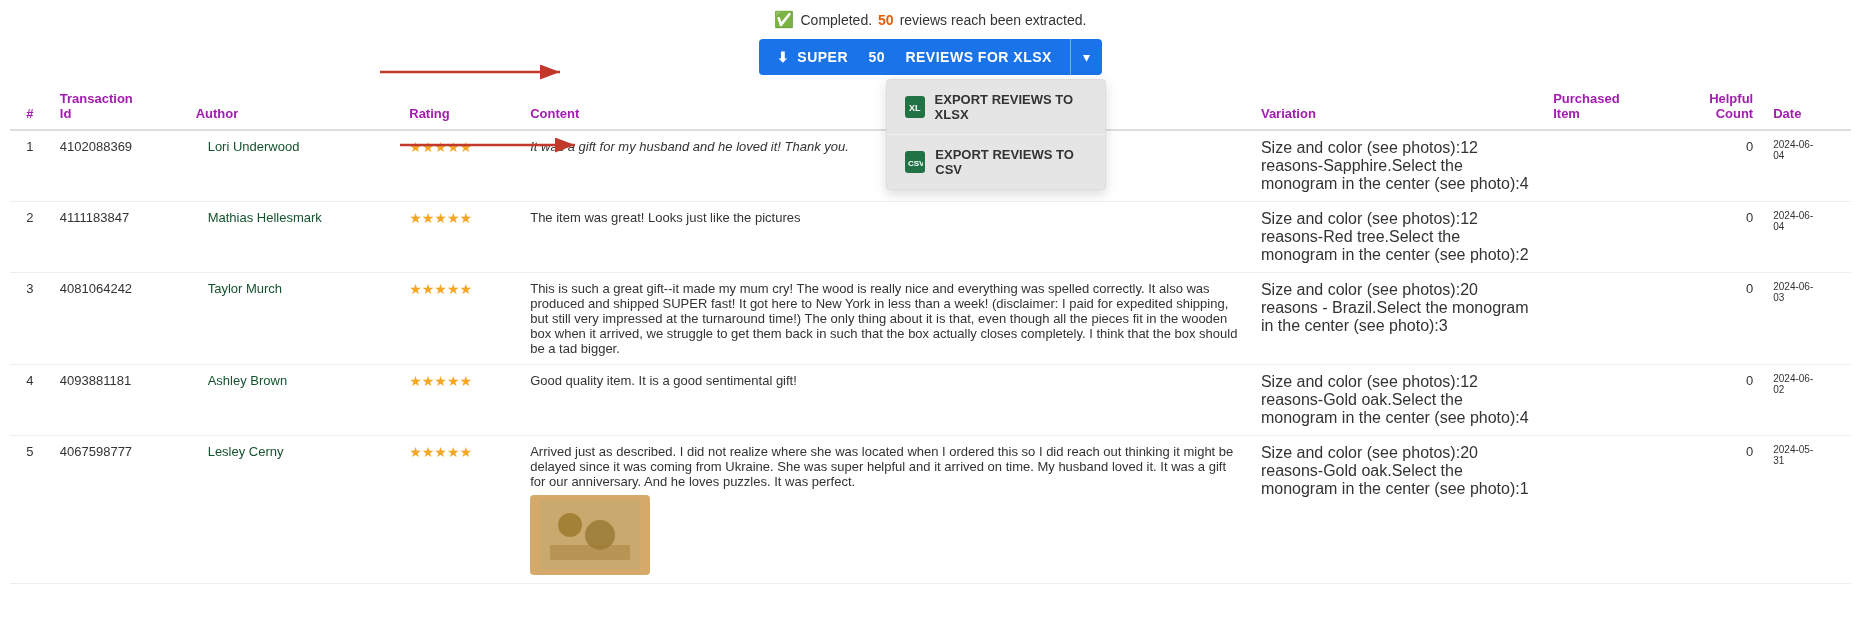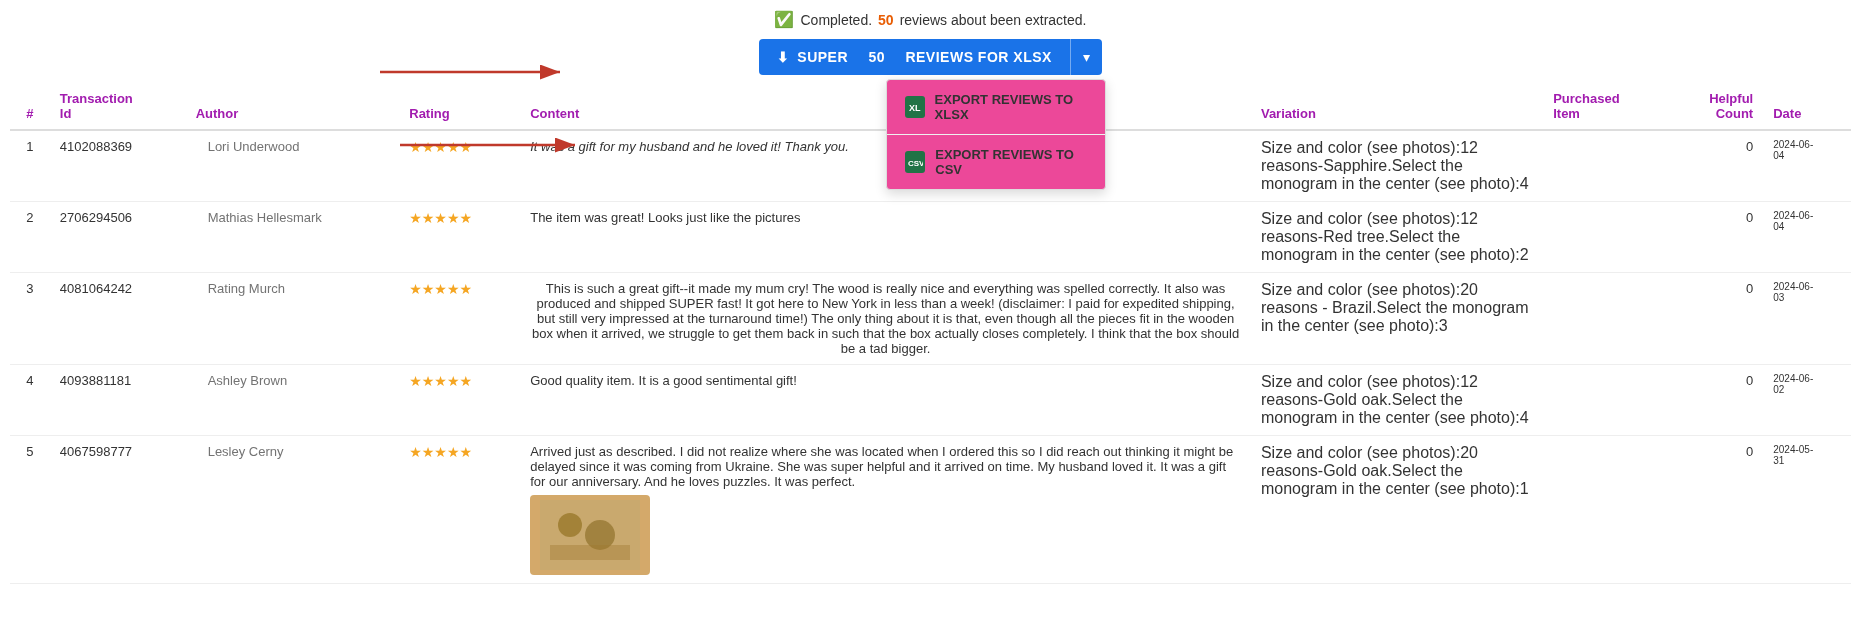--- a/index.html
+++ b/index.html
@@ -58,21 +58,21 @@
       padding: 10px 12px;
       font-size: 14px;
       cursor: pointer;
     }
 
     .dropdown-menu {
       position: absolute;
       top: 110%;
       left: 50%;
       transform: translateX(-20%);
-      background: #ec4899;
+      background: #e5e5e5;
       border: 1px solid #ddd;
       border-radius: 4px;
       box-shadow: 0 4px 12px rgba(0,0,0,0.15);
       z-index: 100;
       min-width: 220px;
     }
 
     .dropdown-item {
       display: flex;
       align-items: center;
@@ -139,21 +139,21 @@
       vertical-align: bottom;
     }
 
     td {
       padding: 8px 10px;
       vertical-align: top;
       border-bottom: 1px solid #eee;
     }
 
     .author-link {
-      color: #737373;
+      color: #14532d;
       text-decoration: none;
       margin-left: 12px;
     }
 
     .stars {
       color: #f5a623;
       font-size: 14px;
       white-space: nowrap;
     }
 
@@ -198,21 +198,21 @@
   </style>
 </head>
 <body>
 
 <div class="top-section">
 
   <div class="status-message">
     <span class="check-icon">✅</span>
     <span>Completed.</span>
     <span class="status-count">50</span>
-    <span>reviews about been extracted.</span>
+    <span>reviews reach been extracted.</span>
   </div>
 
   <div class="export-btn-container">
     <button class="export-btn">
       <span>⬇</span>
       <span>SUPER</span>
       &nbsp;<span class="export-btn-count">50</span>&nbsp;
       <span>REVIEWS FOR XLSX</span>
     </button>
     <button class="export-btn-caret">▾</button>
@@ -283,38 +283,38 @@
       It was a gift for my husband and he loved it! Thank you.
       
     </td>
     <td class="variation-cell">Size and color (see photos):12 reasons-Sapphire.Select the monogram in the center (see photo):4</td>
     <td></td>
     <td class="count-col">0</td>
     <td class="date-cell">2024-06-<br>04</td>
   </tr>
         <tr>
     <td class="num-col">2</td>
-    <td>2706294506</td>
+    <td>4111183847</td>
     <td><a class="author-link" href="#">Mathias Hellesmark</a></td>
     <td><span class="stars">★★★★★</span></td>
     <td style="max-width:500px;">
       The item was great! Looks just like the pictures
       
     </td>
     <td class="variation-cell">Size and color (see photos):12 reasons-Red tree.Select the monogram in the center (see photo):2</td>
     <td></td>
     <td class="count-col">0</td>
     <td class="date-cell">2024-06-<br>04</td>
   </tr>
         <tr>
     <td class="num-col">3</td>
     <td>4081064242</td>
-    <td><a class="author-link" href="#">Rating Murch</a></td>
-    <td><span class="stars">★★★★★</span></td>
-    <td style="max-width:500px;text-align:center;">
+    <td><a class="author-link" href="#">Taylor Murch</a></td>
+    <td><span class="stars">★★★★★</span></td>
+    <td style="max-width:500px;">
       This is such a great gift--it made my mum cry! The wood is really nice and everything was spelled correctly. It also was produced and shipped SUPER fast! It got here to New York in less than a week! (disclaimer: I paid for expedited shipping, but still very impressed at the turnaround time!) The only thing about it is that, even though all the pieces fit in the wooden box when it arrived, we struggle to get them back in such that the box actually closes completely. I think that the box should be a tad bigger.
       
     </td>
     <td class="variation-cell">Size and color (see photos):20 reasons - Brazil.Select the monogram in the center (see photo):3</td>
     <td></td>
     <td class="count-col">0</td>
     <td class="date-cell">2024-06-<br>03</td>
   </tr>
         <tr>
     <td class="num-col">4</td>

